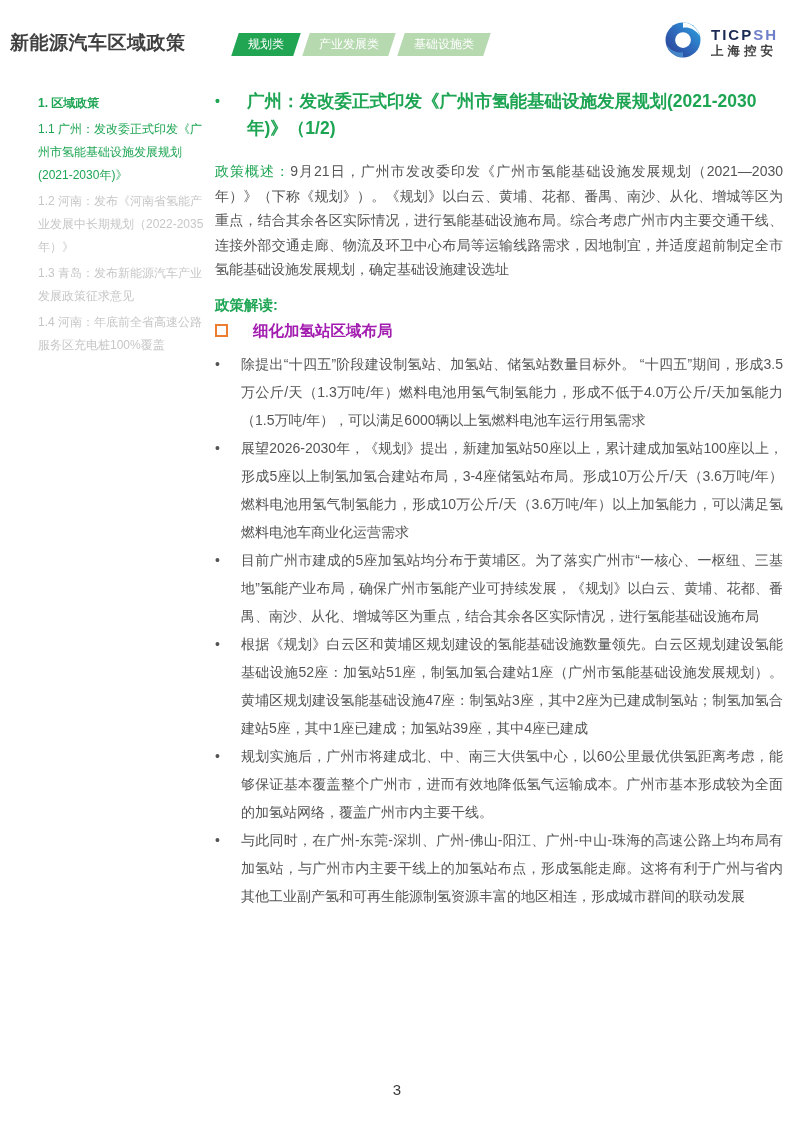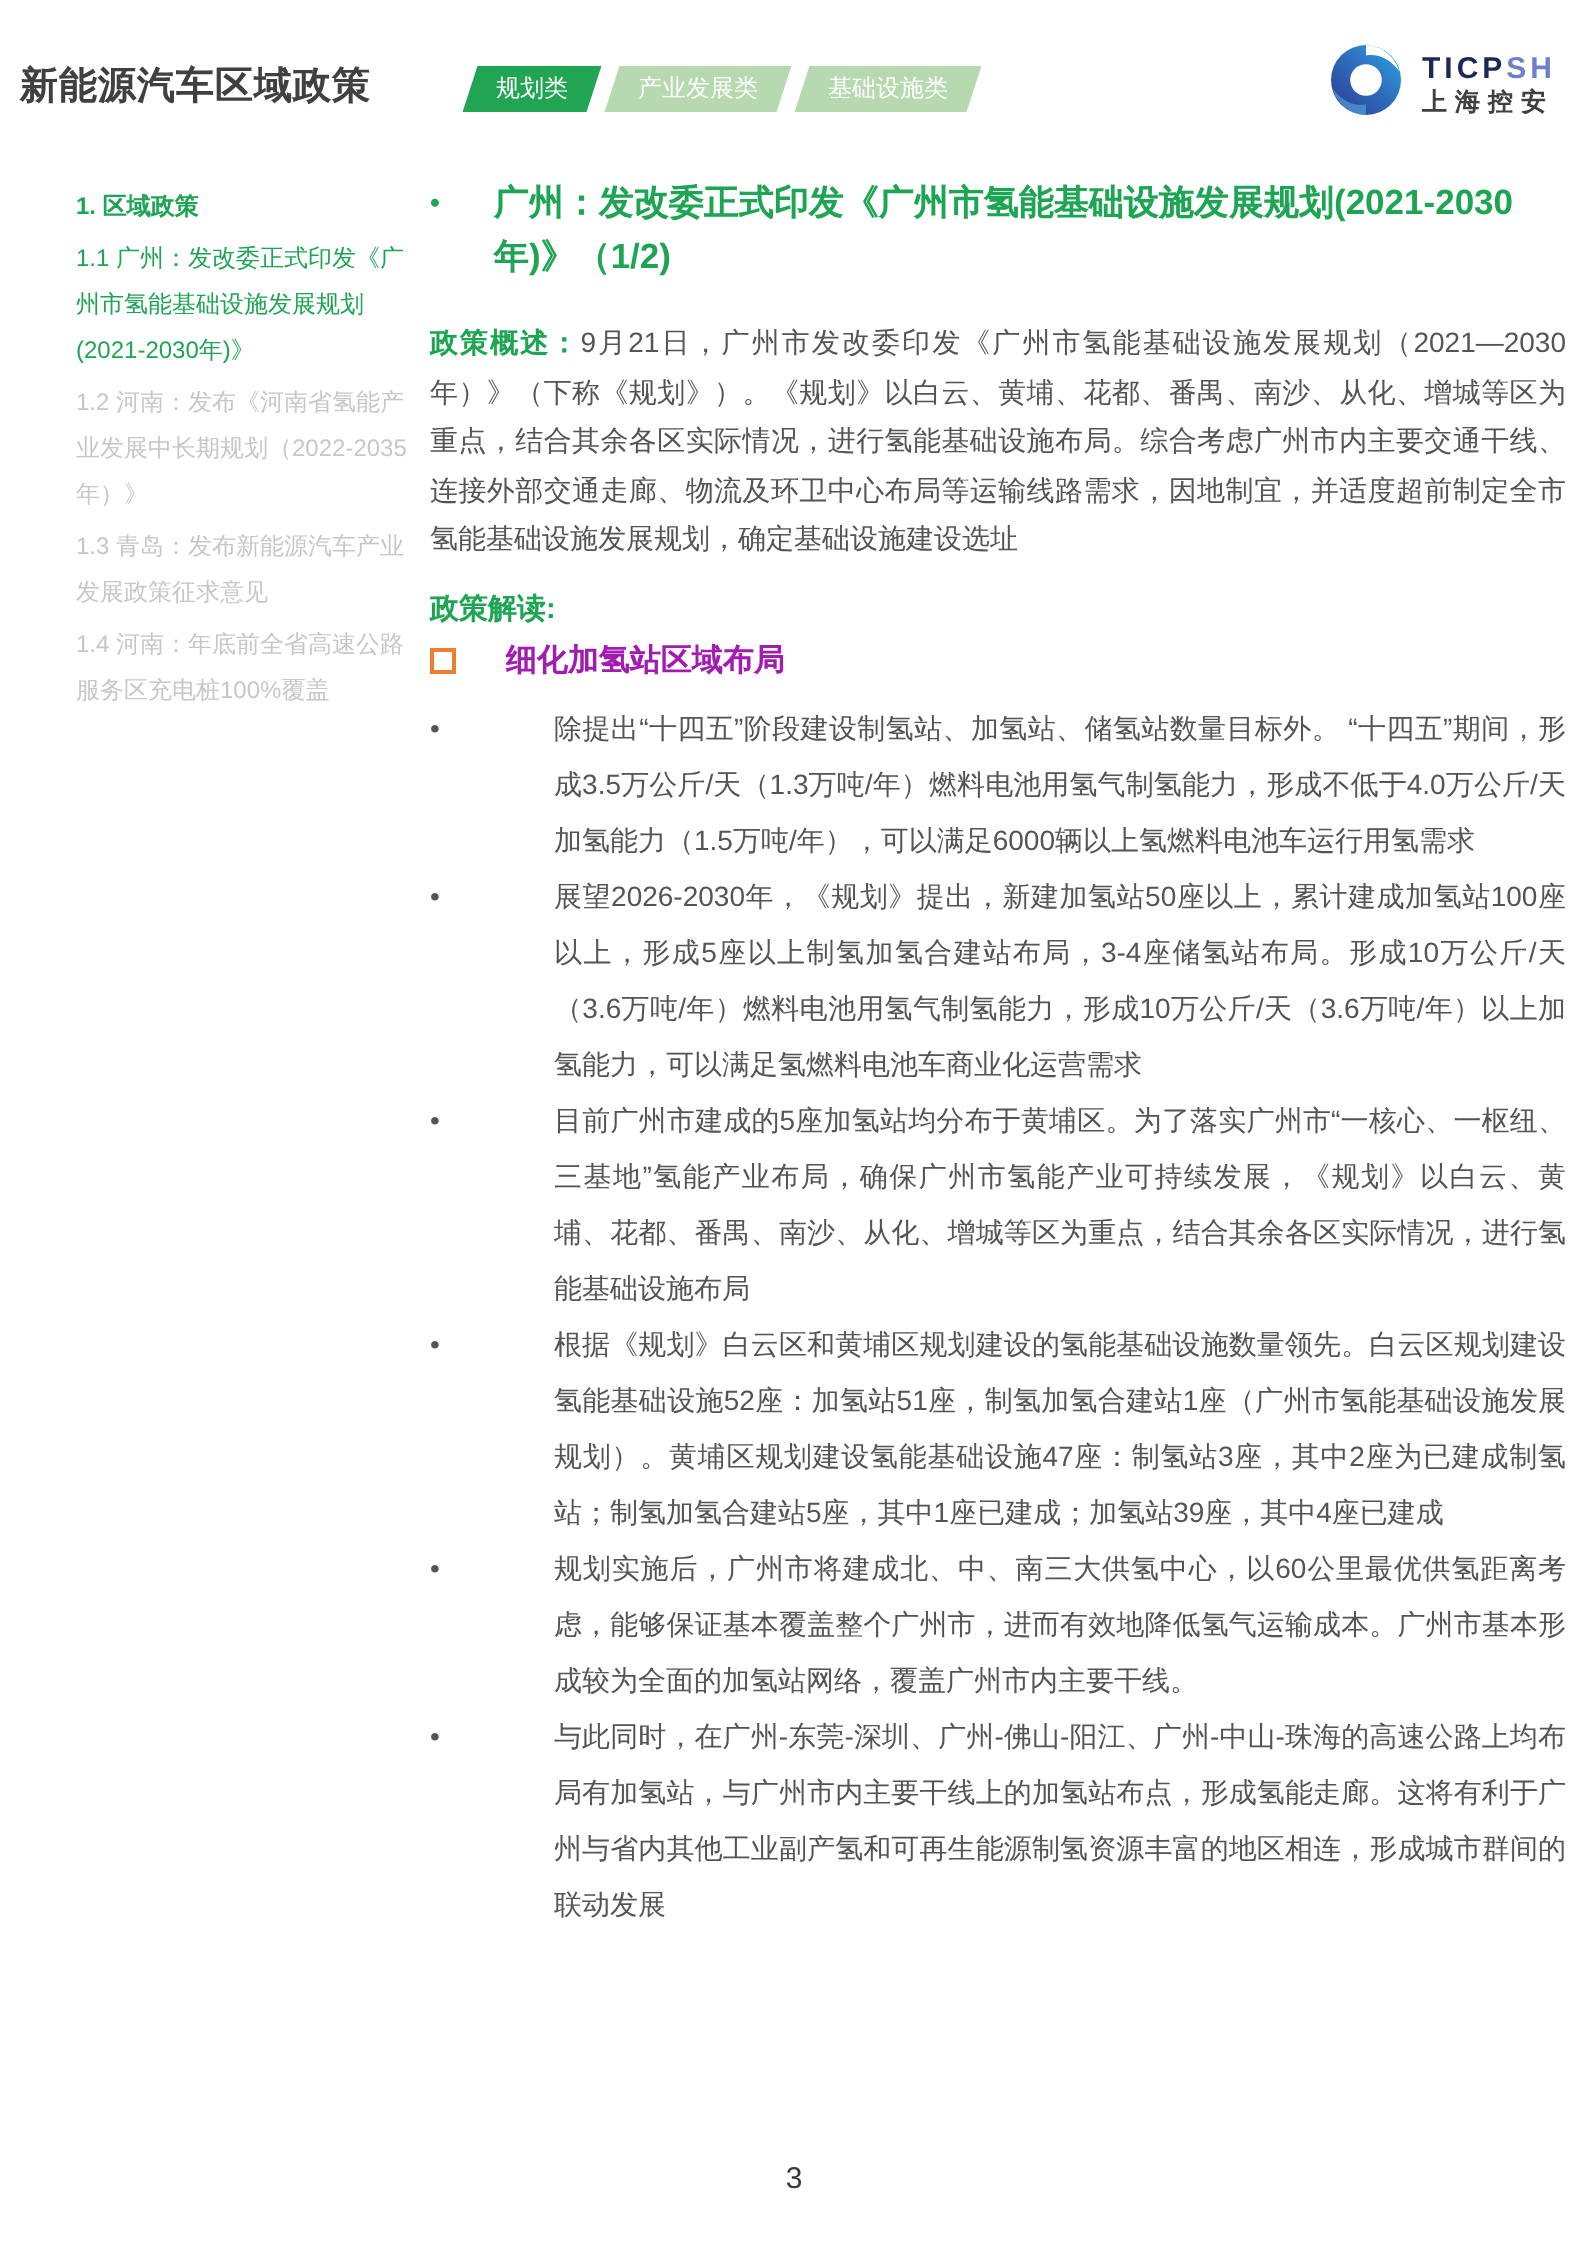--- a/index.html
+++ b/index.html
@@ -47,34 +47,34 @@
 
   .main-title { display:flex; color:#1ea553; font-weight:bold; }
   .main-title .marker { width:32px; flex:none; font-size:14px; line-height:27px; }
   .main-title .text { font-size:17.5px; line-height:27px; }
 
   .overview {
     margin-top:17px;
     font-size:14px; line-height:24.5px; color:#545454;
     text-align:justify;
   }
-  .overview .label { color:#1ea553; font-weight:bold; }
+  .overview .label { color:#1ea553; font-weight:normal; }
 
   .interp { margin-top:13px; font-size:14.5px; font-weight:bold; color:#1ea553; line-height:20px; }
 
   .section-head {
     margin-top:5px; display:flex; align-items:center; gap:25px;
     font-size:15.5px; font-weight:bold; color:#a21caf; line-height:22px;
   }
   .square { width:9px; height:9px; border:2.5px solid #ed7d31; flex:none; }
 
   .bullets { margin-top:8px; }
   .bullet { display:flex; font-size:14px; line-height:28px; color:#545454; }
   .bullet .marker { width:26px; flex:none; }
-  .bullet .text { flex:1; text-align:justify;margin-left:36px; }
+  .bullet .text { flex:1; text-align:justify; }
 
   
   .page-number {
     position:absolute; left:0; right:0; top:1081px;
     text-align:center; font-size:15px; color:#3a3a3a;
   }
 </style>
 </head>
 <body>
 

